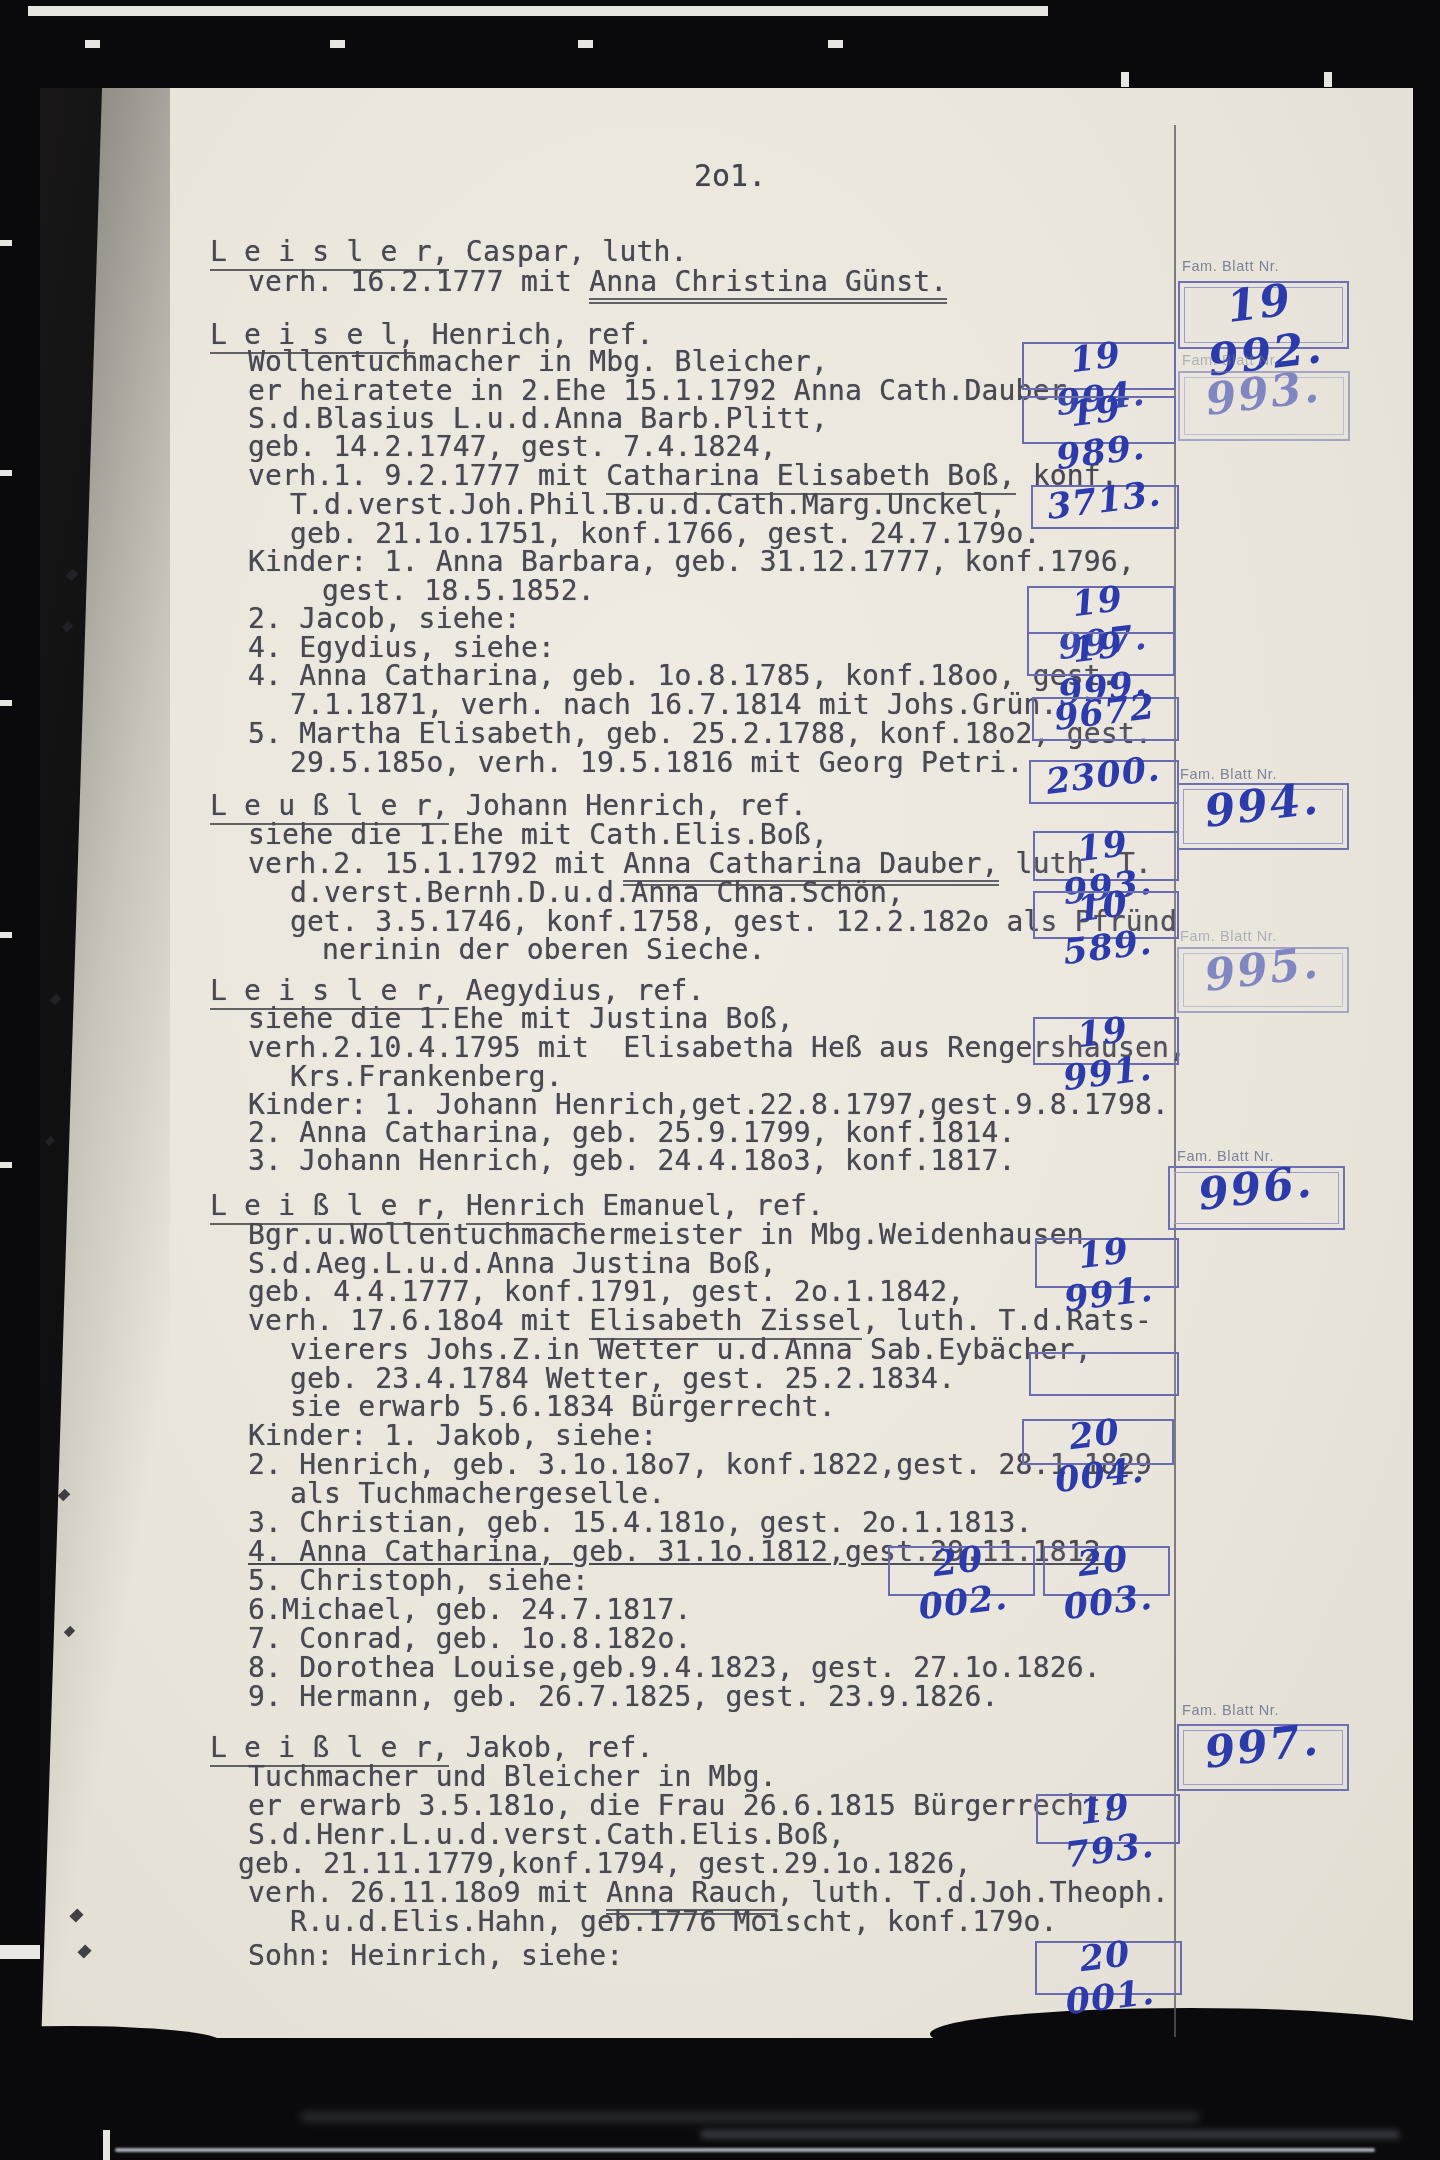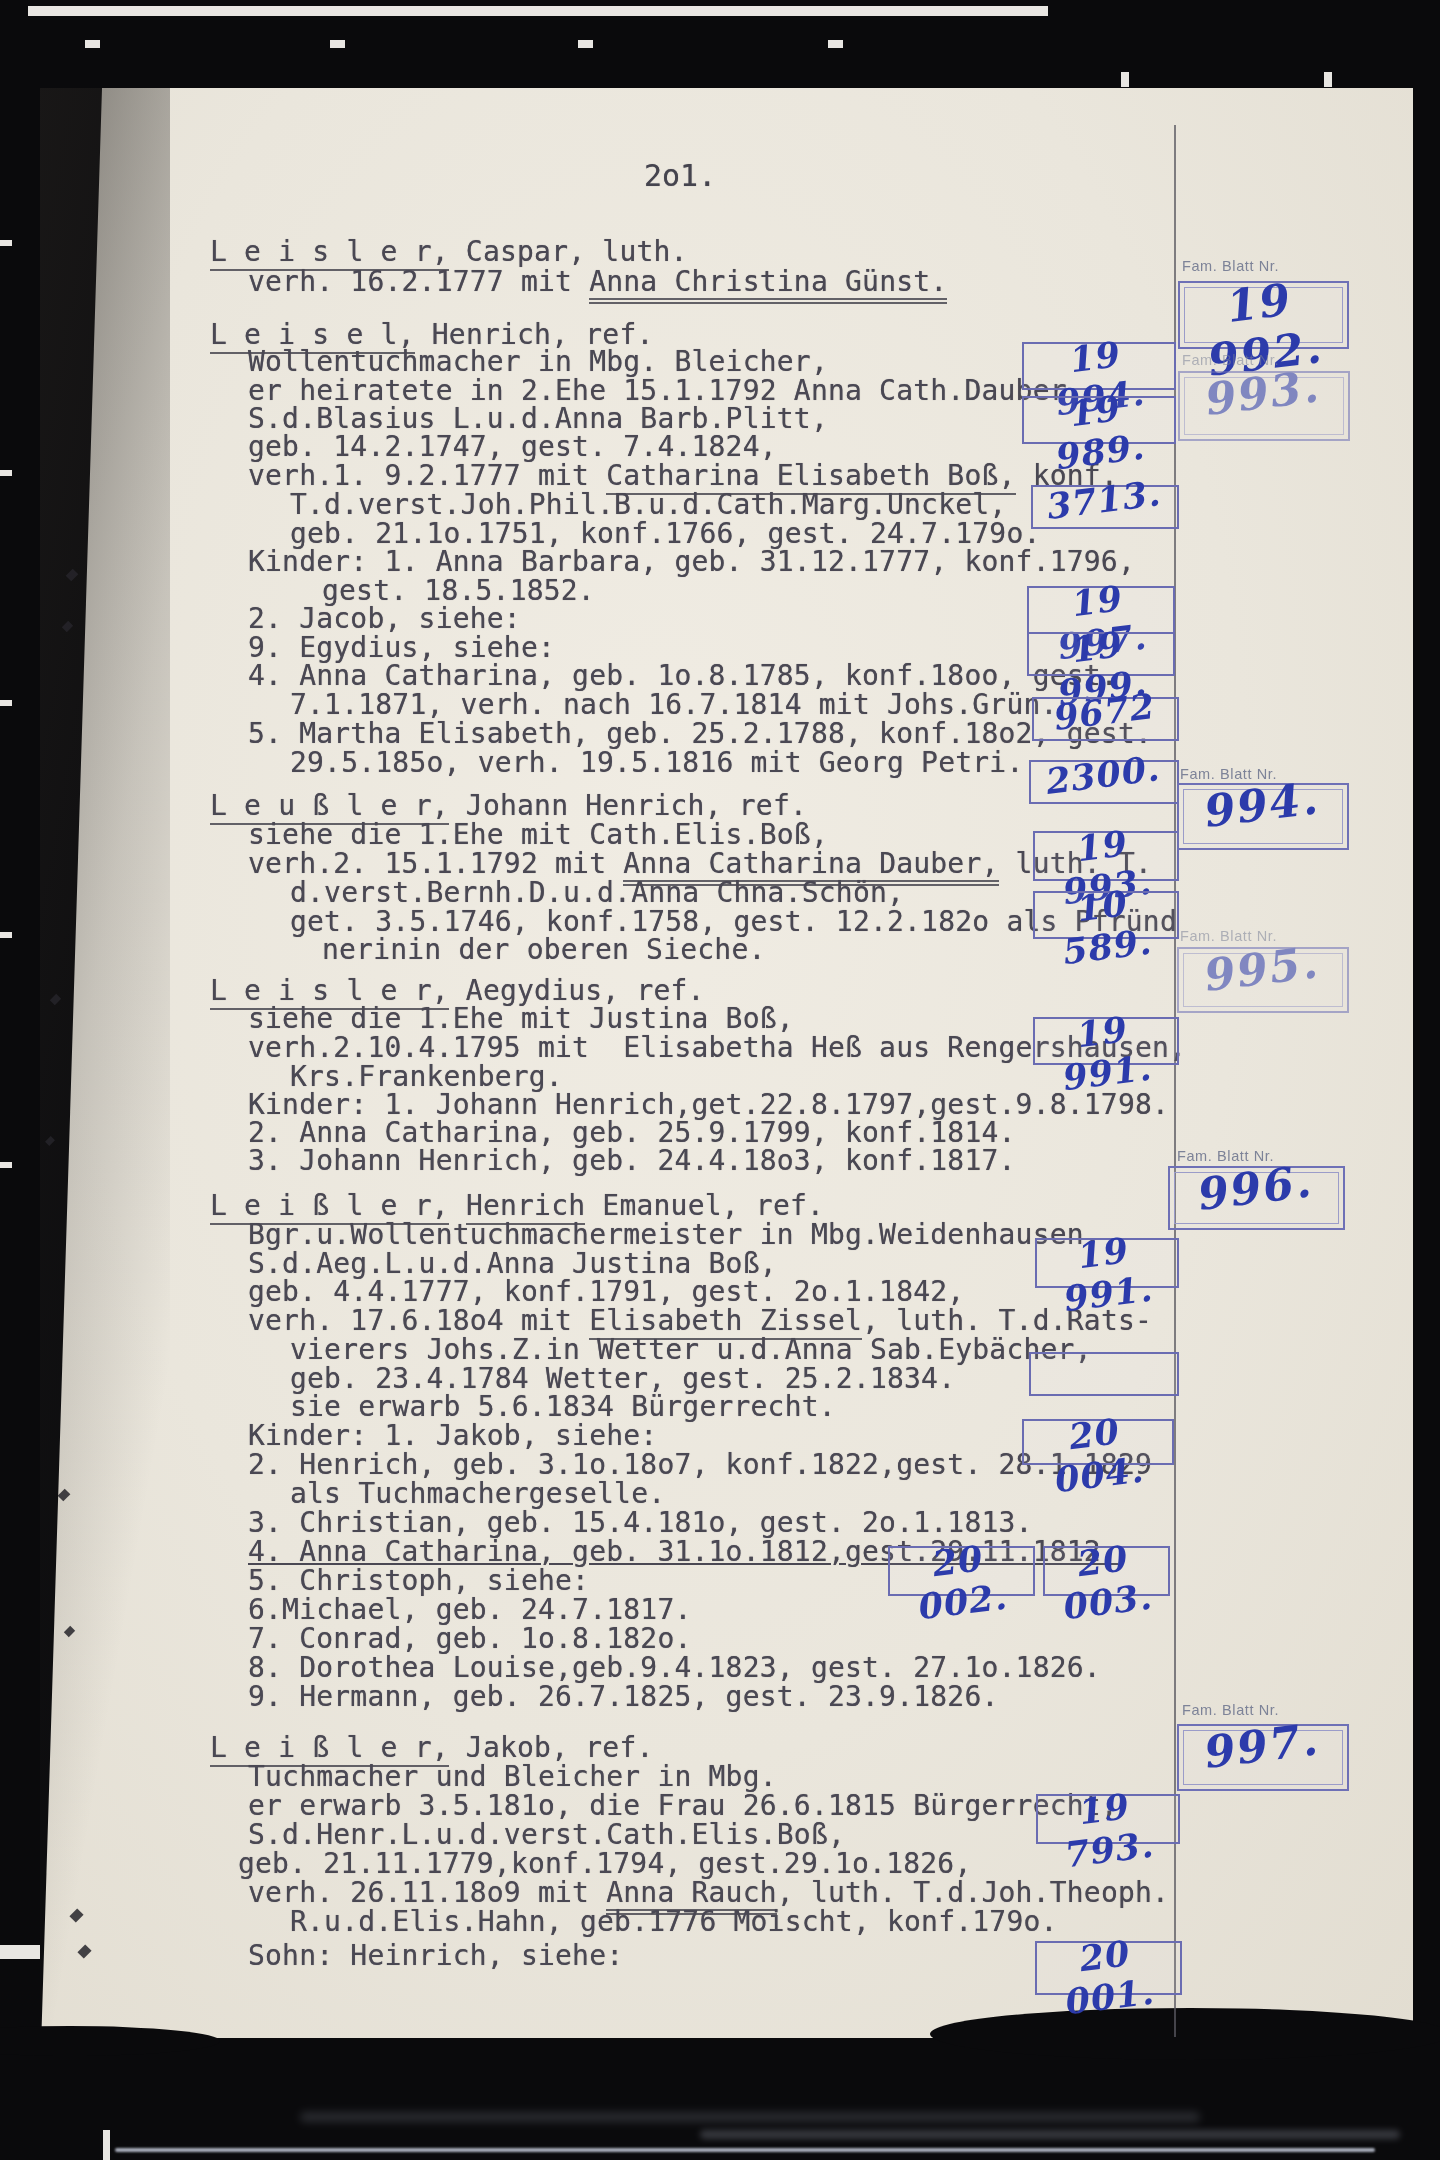--- a/index.html
+++ b/index.html
@@ -82,37 +82,37 @@
   <div class="speck" style="left:64px;top:622px;width:7px;height:9px;"></div>
   <div class="speck" style="left:52px;top:995px;width:7px;height:9px;"></div>
   <div class="speck" style="left:47px;top:1137px;width:6px;height:8px;"></div>
   <div class="speck" style="left:60px;top:1490px;width:8px;height:10px;"></div>
   <div class="speck" style="left:66px;top:1627px;width:7px;height:9px;"></div>
   <div class="speck" style="left:72px;top:1910px;width:9px;height:11px;"></div>
   <div class="speck" style="left:80px;top:1946px;width:9px;height:11px;"></div>
 
   <div id="divider"></div>
 
-  <div id="page-number" style="left:644px;top:158px;">2o1.</div>
+  <div id="page-number" style="left:694px;top:158px;">2o1.</div>
 
   <div id="content">
       <div class="tline" style="left: 210px; top: 237px;"><span class="u1">L e i s l e r,</span><span> Caspar, luth.</span></div>
       <div class="tline" style="left: 248px; top: 267px;"><span>verh. 16.2.1777 mit </span><span class="u2">Anna Christina Günst.</span></div>
       <div class="tline" style="left: 210px; top: 320px;"><span class="u1">L e i s e l,</span><span> Henrich, ref.</span></div>
       <div class="tline" style="left: 248px; top: 347px;"><span>Wollentuchmacher in Mbg. Bleicher,</span></div>
       <div class="tline" style="left: 248px; top: 376px;"><span>er heiratete in 2.Ehe 15.1.1792 Anna Cath.Dauber,</span></div>
       <div class="tline" style="left: 248px; top: 404px;"><span>S.d.Blasius L.u.d.Anna Barb.Plitt,</span></div>
       <div class="tline" style="left: 248px; top: 432px;"><span>geb. 14.2.1747, gest. 7.4.1824,</span></div>
       <div class="tline" style="left: 248px; top: 461px;"><span>verh.1. 9.2.1777 mit </span><span class="u1">Catharina Elisabeth Boß,</span><span> konf.</span></div>
       <div class="tline" style="left: 290px; top: 490px;"><span>T.d.verst.Joh.Phil.B.u.d.Cath.Marg.Unckel,</span></div>
       <div class="tline" style="left: 290px; top: 519px;"><span>geb. 21.1o.1751, konf.1766, gest. 24.7.179o.</span></div>
       <div class="tline" style="left: 248px; top: 547px;"><span>Kinder: 1. Anna Barbara, geb. 31.12.1777, konf.1796,</span></div>
       <div class="tline" style="left: 322px; top: 576px;"><span>gest. 18.5.1852.</span></div>
       <div class="tline" style="left: 248px; top: 604px;"><span>2. Jacob, siehe:</span></div>
-      <div class="tline" style="left: 248px; top: 633px;"><span>9. Egydius, siehe:</span></div>
+      <div class="tline" style="left: 248px; top: 633px;"><span>4. Egydius, siehe:</span></div>
       <div class="tline" style="left: 248px; top: 661px;"><span>4. Anna Catharina, geb. 1o.8.1785, konf.18oo, gest.</span></div>
       <div class="tline" style="left: 290px; top: 690px;"><span>7.1.1871, verh. nach 16.7.1814 mit Johs.Grün.</span></div>
       <div class="tline" style="left: 248px; top: 719px;"><span>5. Martha Elisabeth, geb. 25.2.1788, konf.18o2, gest.</span></div>
       <div class="tline" style="left: 290px; top: 748px;"><span>29.5.185o, verh. 19.5.1816 mit Georg Petri.</span></div>
       <div class="tline" style="left: 210px; top: 791px;"><span class="u1">L e u ß l e r,</span><span> Johann Henrich, ref.</span></div>
       <div class="tline" style="left: 248px; top: 820px;"><span>siehe die 1.Ehe mit Cath.Elis.Boß,</span></div>
       <div class="tline" style="left: 248px; top: 849px;"><span>verh.2. 15.1.1792 mit </span><span class="u2">Anna Catharina Dauber,</span><span> luth. T.</span></div>
       <div class="tline" style="left: 290px; top: 878px;"><span>d.verst.Bernh.D.u.d.Anna Chna.Schön,</span></div>
       <div class="tline" style="left: 290px; top: 907px;"><span>get. 3.5.1746, konf.1758, gest. 12.2.182o als Pfründ</span></div>
       <div class="tline" style="left: 322px; top: 935px;"><span>nerinin der oberen Sieche.</span></div>

